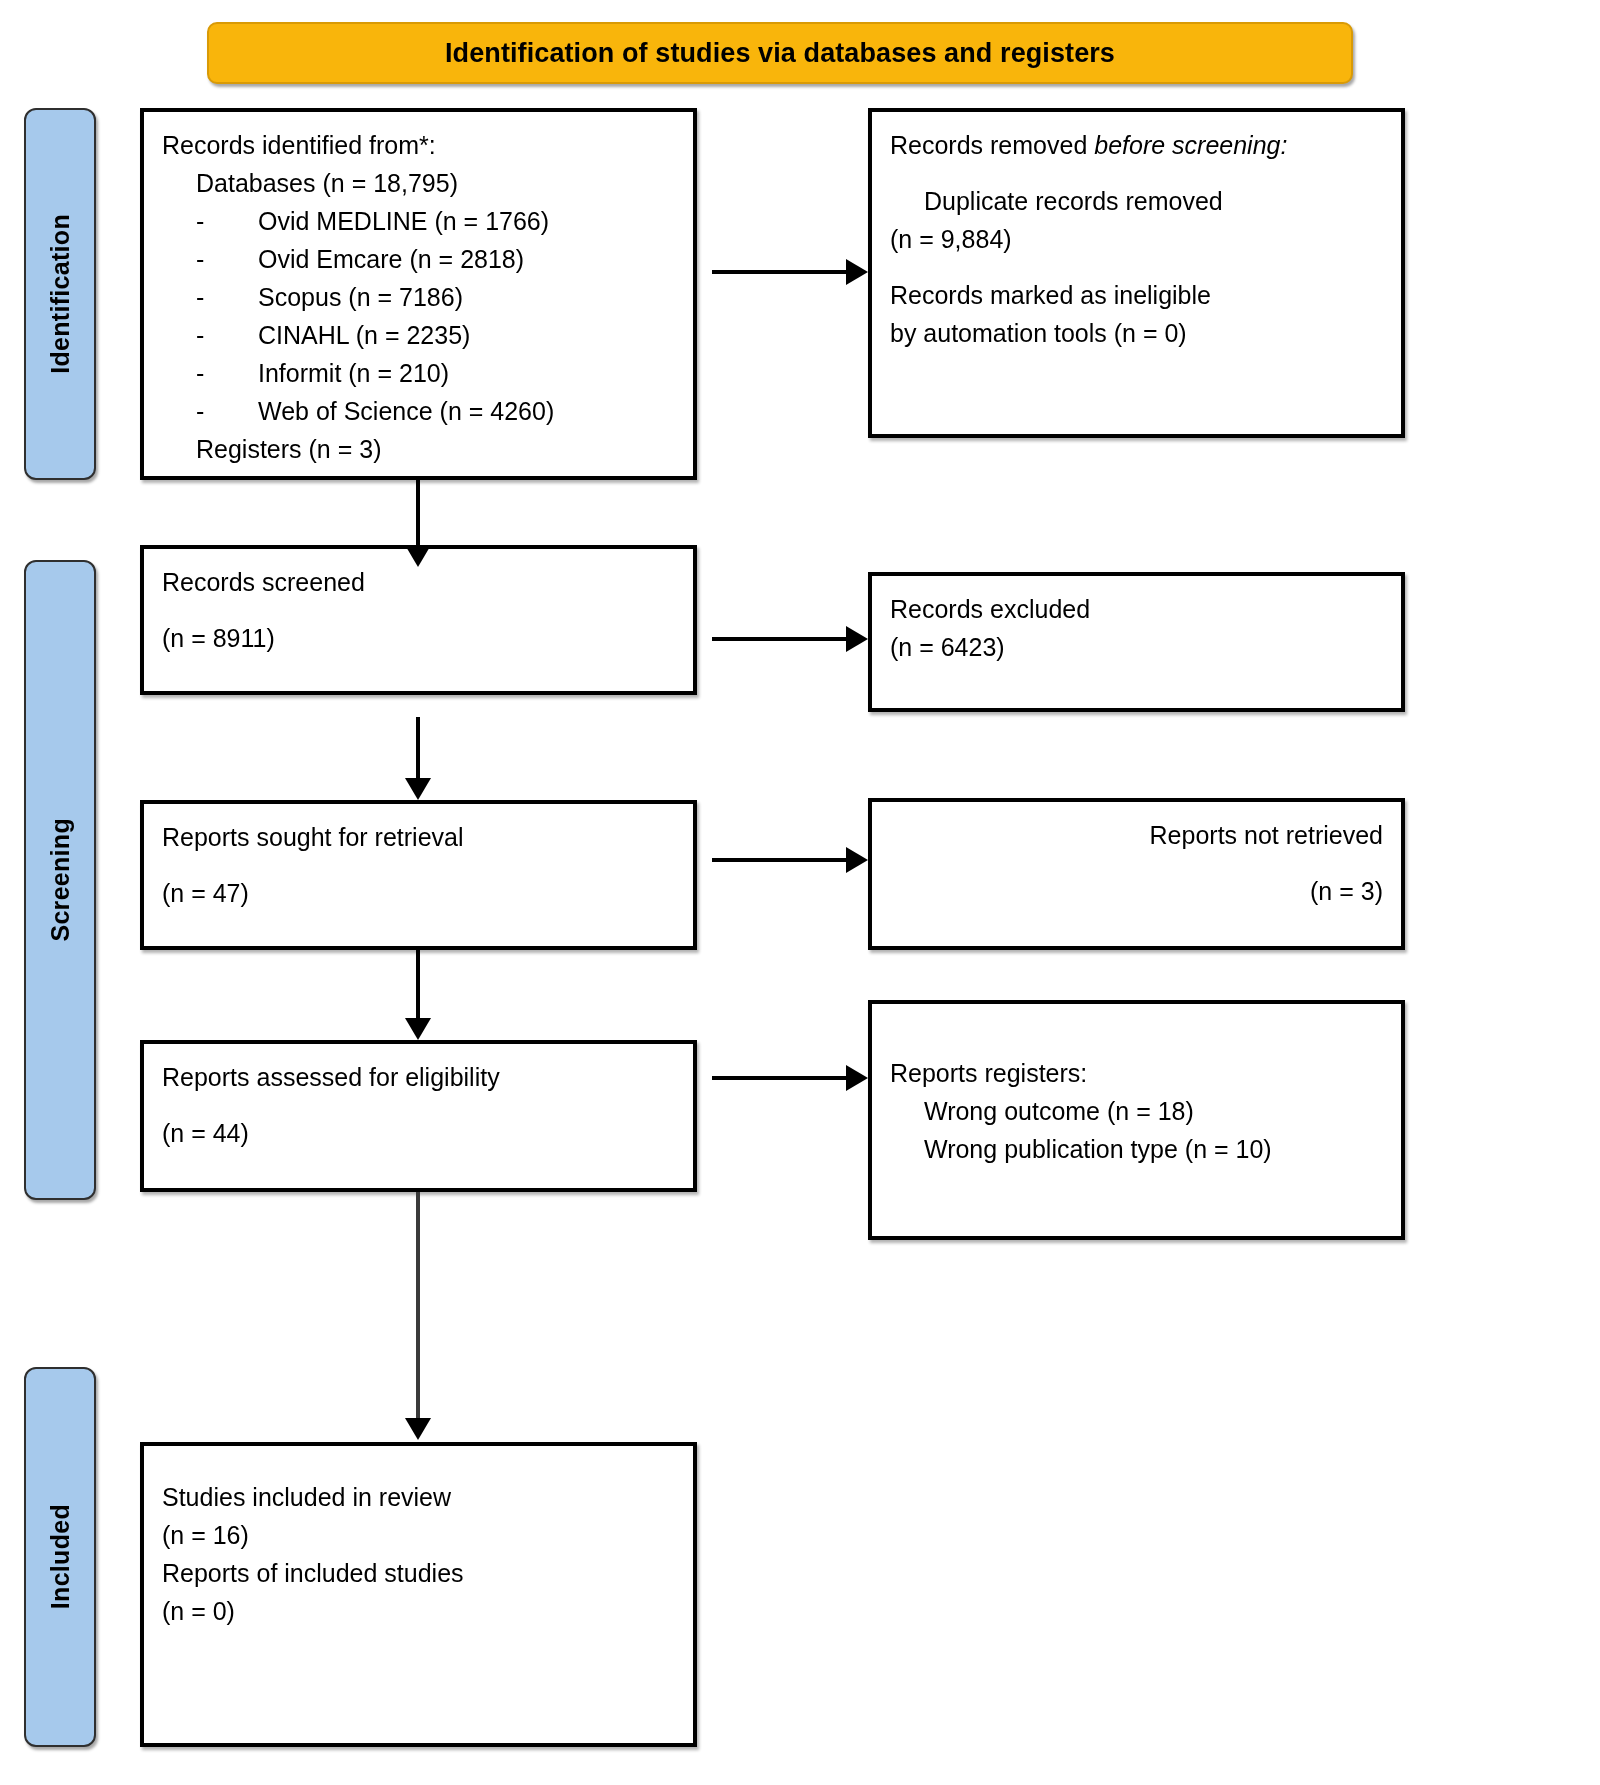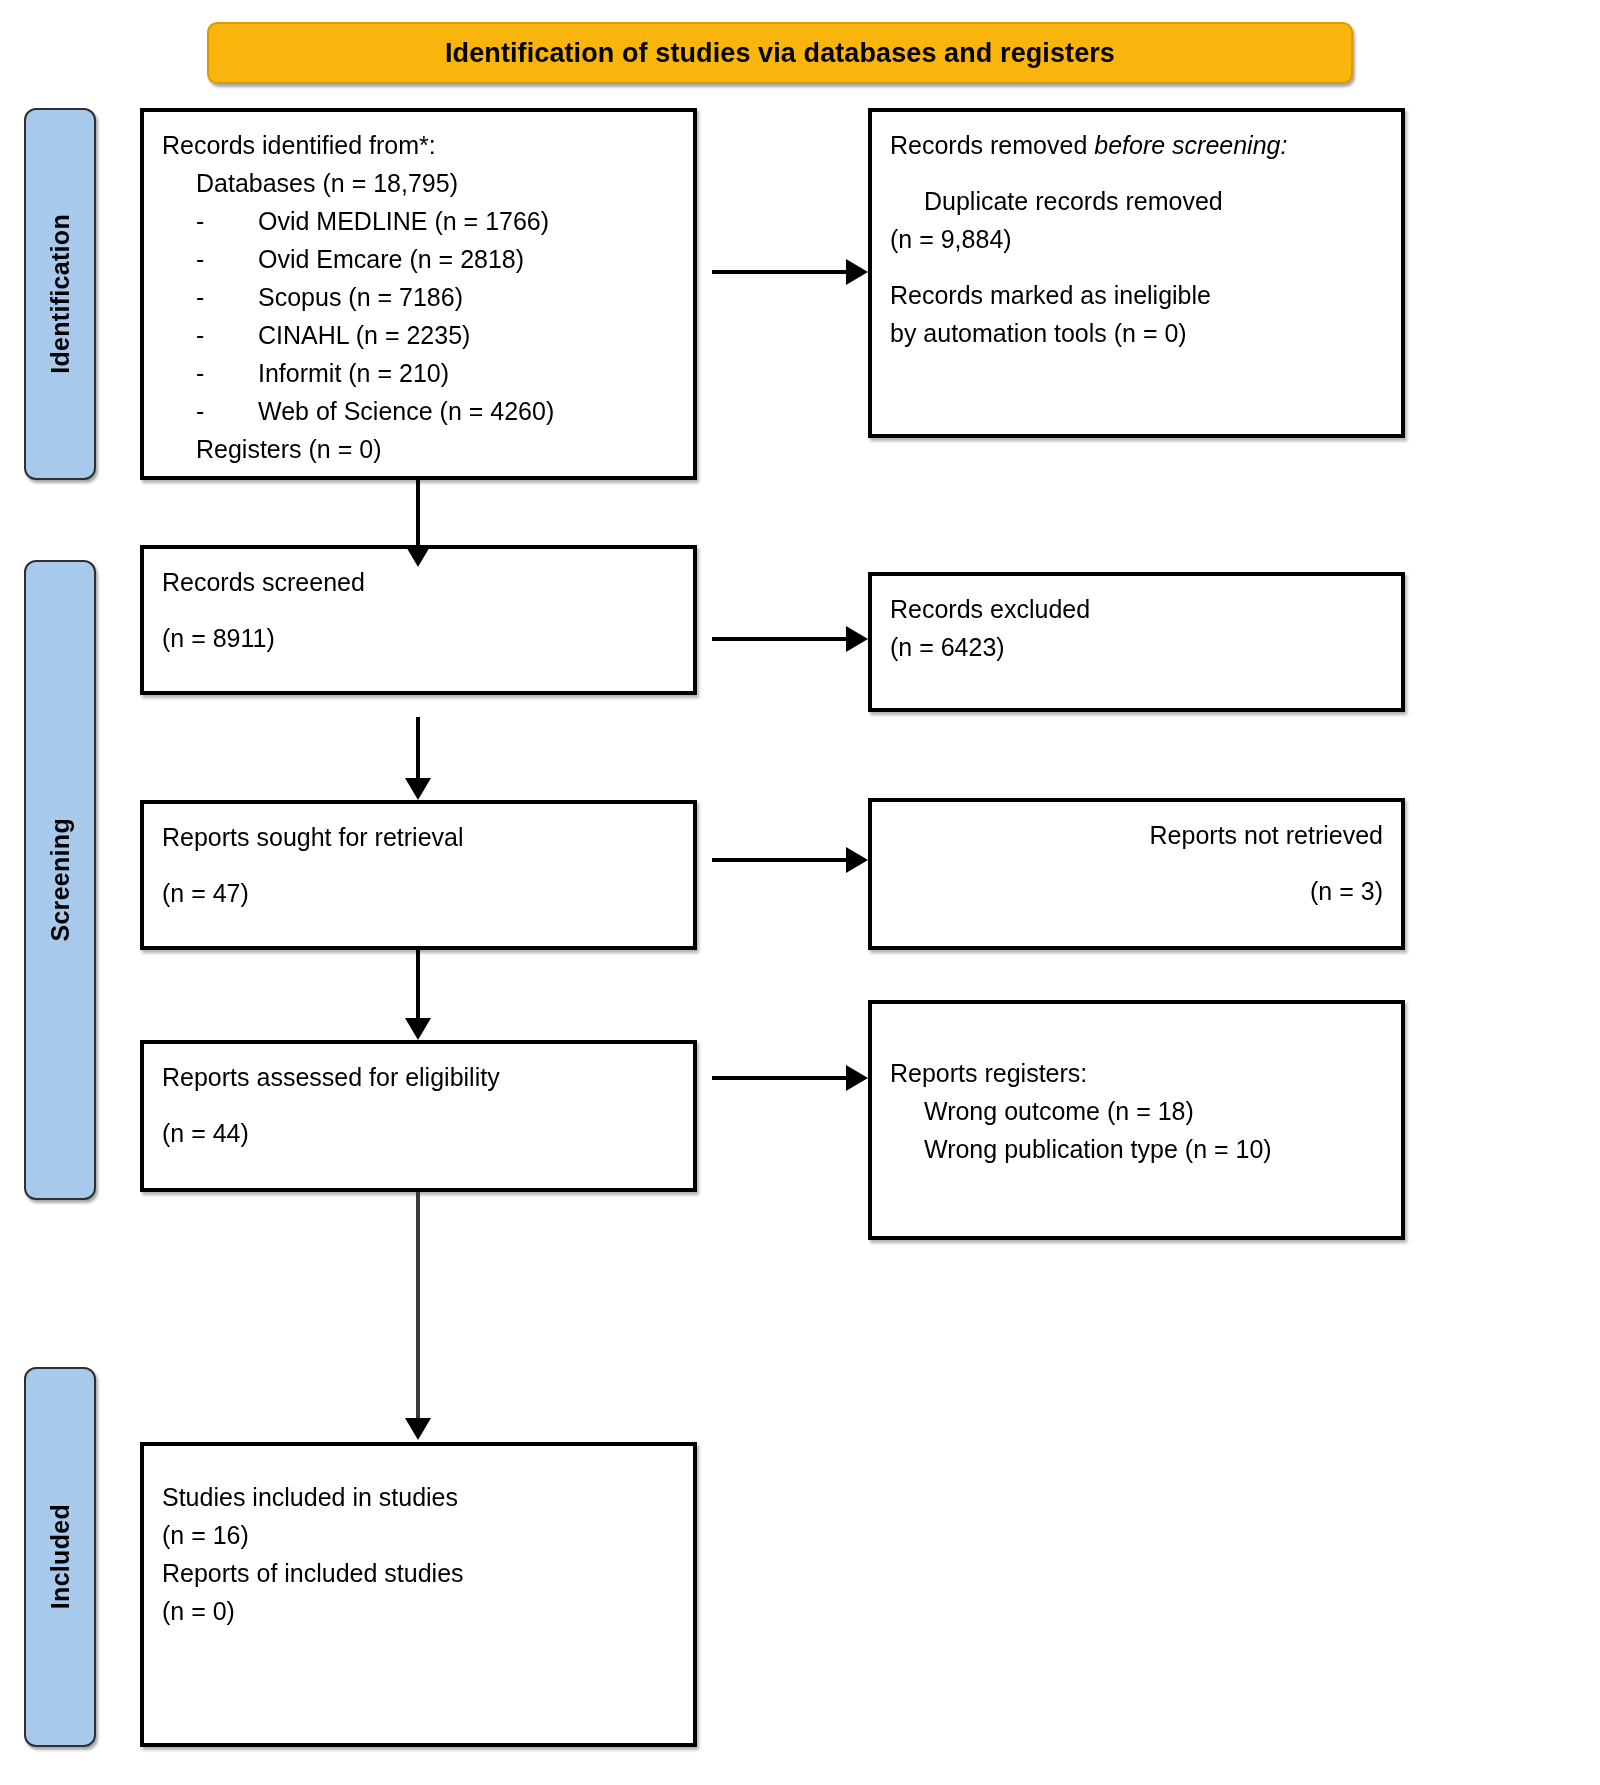--- a/index.html
+++ b/index.html
@@ -183,21 +183,21 @@
     </div>
     <div class="line bullet-row indent-2">
       <span class="bullet-dash">-</span>
       <span>Informit (n = 210)</span>
     </div>
     <div class="line bullet-row indent-2">
       <span class="bullet-dash">-</span>
       <span>Web of Science (n = 4260)</span>
     </div>
 
-    <div class="line indent-1">Registers (n = 0)</div>
+    <div class="line indent-1">Registers (n = 3)</div>
   </div>
 
   <div class="box" id="box-removed">
     <div class="line wrap">
       <span>Records removed </span><span class="ital">before screening</span><span class="ital">:</span>
     </div>
     <div class="line spacer">&nbsp;</div>
     <div class="line indent-1">Duplicate records removed</div>
     <div class="line">(n = 9,884)</div>
     <div class="line spacer">&nbsp;</div>
@@ -237,21 +237,21 @@
   <div class="box" id="box-rep-excluded">
     <div class="line spacer">&nbsp;</div>
     <div class="line spacer">&nbsp;</div>
     <div class="line">Reports registers:</div>
     <div class="line indent-1">Wrong outcome (n = 18)</div>
     <div class="line indent-1">Wrong publication type (n = 10)</div>
   </div>
 
   <div class="box" id="box-included">
     <div class="line spacer">&nbsp;</div>
-    <div class="line">Studies included in studies</div>
+    <div class="line">Studies included in review</div>
     <div class="line">(n = 16)</div>
     <div class="line">Reports of included studies</div>
     <div class="line">(n = 0)</div>
   </div>
 
   <div class="conn vline" id="v1"></div>
   <div class="arrow-down" id="a1"></div>
 
   <div class="conn vline" id="v2"></div>
   <div class="arrow-down" id="a2"></div>

